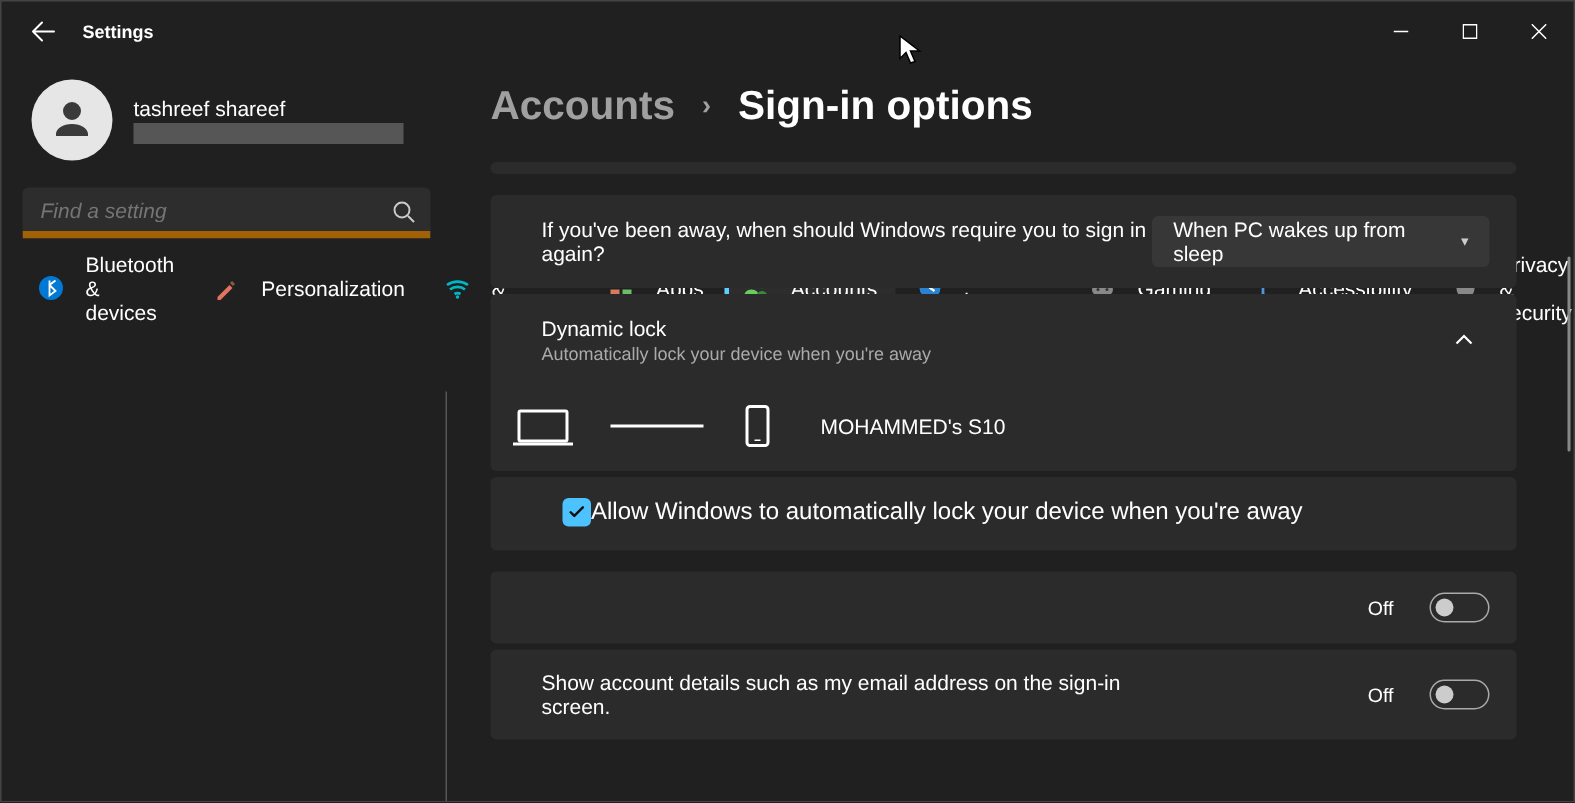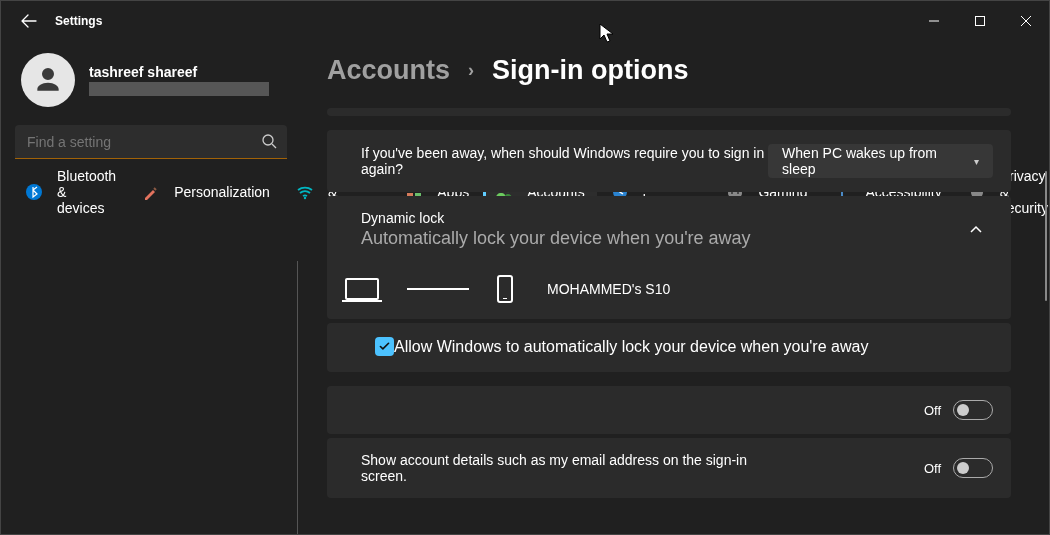--- a/index.html
+++ b/index.html
@@ -10,56 +10,56 @@
   .back { width:24px; height:24px; display:flex; align-items:center; justify-content:center; cursor:pointer; }
   .title { margin-left:14px; font-size:12px; font-weight:600; color:#fff; }
   .winctrls { margin-left:auto; display:flex; }
   .winctrl { width:46px; height:40px; display:flex; align-items:center; justify-content:center; cursor:pointer; }
   
   .body { display:flex; height:calc(100% - 40px); }
   .sidebar { width:300px; padding:6px 12px 0 12px; display:flex; flex-direction:column; }
   .profile { display:flex; align-items:center; gap:14px; padding:6px 8px 10px 8px; }
   .avatar { width:54px; height:54px; border-radius:50%; background:#e6e6e6; display:flex; align-items:center; justify-content:center; }
   .avatar svg { width:32px; height:32px; fill:#3a3a3a; }
-  .profname { font-size:14px; font-weight:700; }
+  .profname { font-size:14px; font-weight:400; }
   .profemail { width:180px; height:14px; background:#565656; margin-top:2px; }
   .search { margin:8px 2px 14px 2px; position:relative; }
-  .search input { width:100%; height:34px; background:#2d2d2d; border:none; border-bottom:1px solid #a16207; color:#ef4444; padding:0 36px 0 12px; font-size:14px; outline:none; border-radius:4px 4px 0 0; }
+  .search input { width:100%; height:34px; background:#2d2d2d; border:none; border-bottom:5px solid #a16207; color:#ef4444; padding:0 36px 0 12px; font-size:14px; outline:none; border-radius:4px 4px 0 0;font-style:italic; }
   .search .sicon { position:absolute; right:10px; top:8px; }
   .nav { display:flex; flex-direction:row; gap:2px; position:relative; }
   .navitem { height:38px; display:flex; align-items:center; gap:14px; padding:0 12px; border-radius:4px; font-size:14px; cursor:pointer; position:relative; }
   .navitem.active { background:#2d2d2d; }
   .navitem.active::before { content:""; position:absolute; left:0; top:10px; bottom:10px; width:3px; background:#60cdff; border-radius:2px; }
   .navicon { width:18px; height:18px; display:flex; align-items:center; justify-content:center; }
   .scrollline { position:absolute; left:296px; top:260px; bottom:0; width:1px; background:#555; }
   .scrollthumb { position:absolute; right:2px; top:130px; width:2px; height:130px; background:#888; border-radius:2px; }
   
   .main { flex:1; padding:14px 20px 0 26px; overflow:hidden; position:relative; }
   .crumb { display:flex; align-items:center; gap:18px; font-size:27px; font-weight:600; margin-bottom:22px; }
   .crumb .parent { color:#a0a0a0; cursor:pointer; }
   .crumb .chev { color:#a0a0a0; font-size:18px; }
   .bar { width:684px; height:8px; background:#2b2b2b; border-radius:4px; margin-bottom:14px; }
   .card { width:684px; background:#2b2b2b; border-radius:4px; margin-bottom:4px; }
   .row { display:flex; align-items:center; padding:14px 18px; }
   .rowtext { font-size:14px; max-width:410px;margin-left:16px; }
-  .rowtext .sub { font-size:18px; color:#aaa; margin-top:2px; }
+  .rowtext .sub { font-size:12px; color:#aaa; margin-top:2px; }
   .select { margin-left:auto; height:34px; background:#373737; border-radius:4px; padding:0 14px; display:flex; align-items:center; gap:20px; font-size:14px; cursor:pointer; }
   .select .chv { font-size:10px; color:#ccc; }
   .expand { margin-left:auto; width:34px; height:34px; display:flex; align-items:center; justify-content:center; cursor:pointer; }
   .devicepair { display:flex; align-items:center; gap:28px; padding:12px 18px 16px 18px; }
   .laptop { width:34px; height:22px; border:2px solid #fff; border-radius:2px; position:relative; }
   .laptop::after { content:""; position:absolute; left:-5px; right:-5px; bottom:-4px; height:2px; background:#fff; }
   .link { width:62px; height:2px; background:#fff; }
   .phone { width:16px; height:28px; border:2px solid #fff; border-radius:3px; position:relative; }
   .phone::after { content:""; position:absolute; left:4px; right:4px; bottom:2px; height:1px; background:#fff; }
   .devname { font-size:14px; margin-left:6px; }
   .checkrow { display:flex; align-items:center; gap:0; padding:14px 18px 16px 48px; }
   .checkbox { width:19px; height:19px; background:#4cc2ff; border-radius:4px; display:flex; align-items:center; justify-content:center; }
   .checkbox svg { width:13px; height:13px; }
-  .toggle { margin-left:auto; display:flex; align-items:center; gap:12px;justify-content:flex-end; }
+  .toggle { margin-left:auto; display:flex; align-items:center; gap:24px;justify-content:flex-end; }
   .togglelabel { font-size:13px; }
   .switch { width:40px; height:20px; border:1px solid #aaa; border-radius:10px; position:relative; background:#2b2b2b; cursor:pointer; }
   .switch::after { content:""; position:absolute; left:3px; top:3px; width:12px; height:12px; border-radius:50%; background:#ccc; }
   .cursor { position:absolute; left:598px; top:22px; pointer-events:none; }
 </style>
 </head>
 <body>
 
 <div class="window">
 

